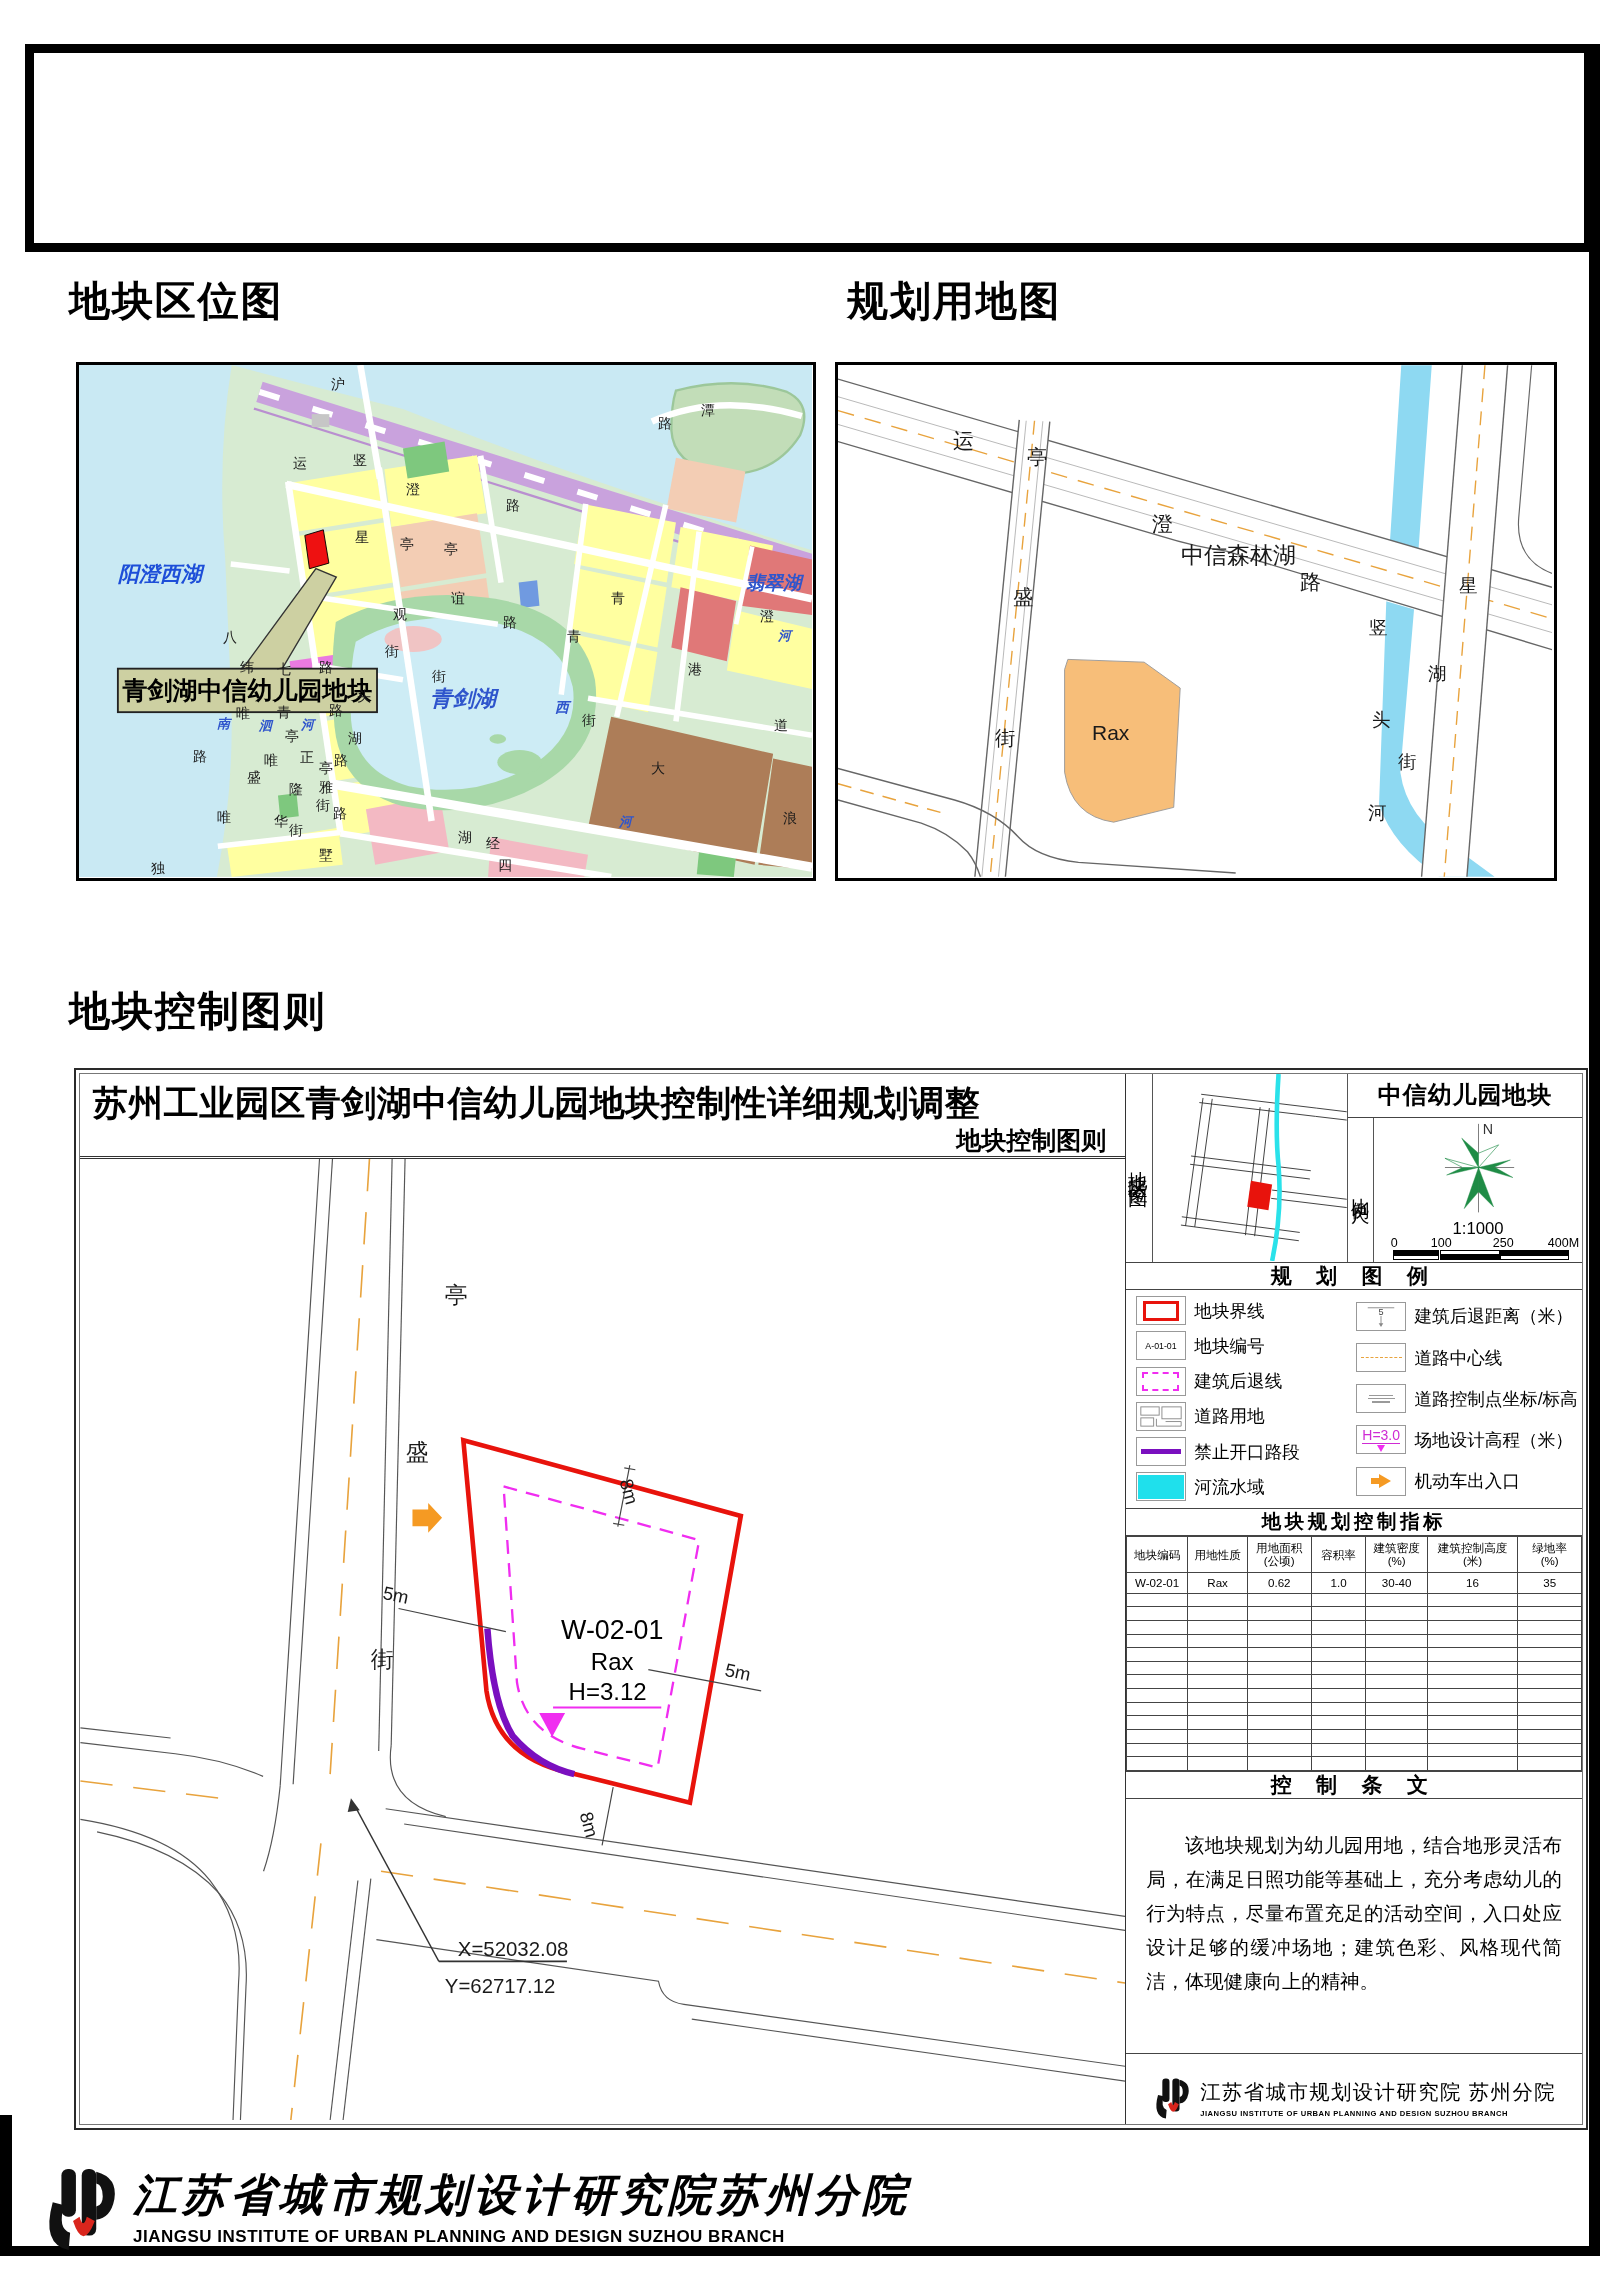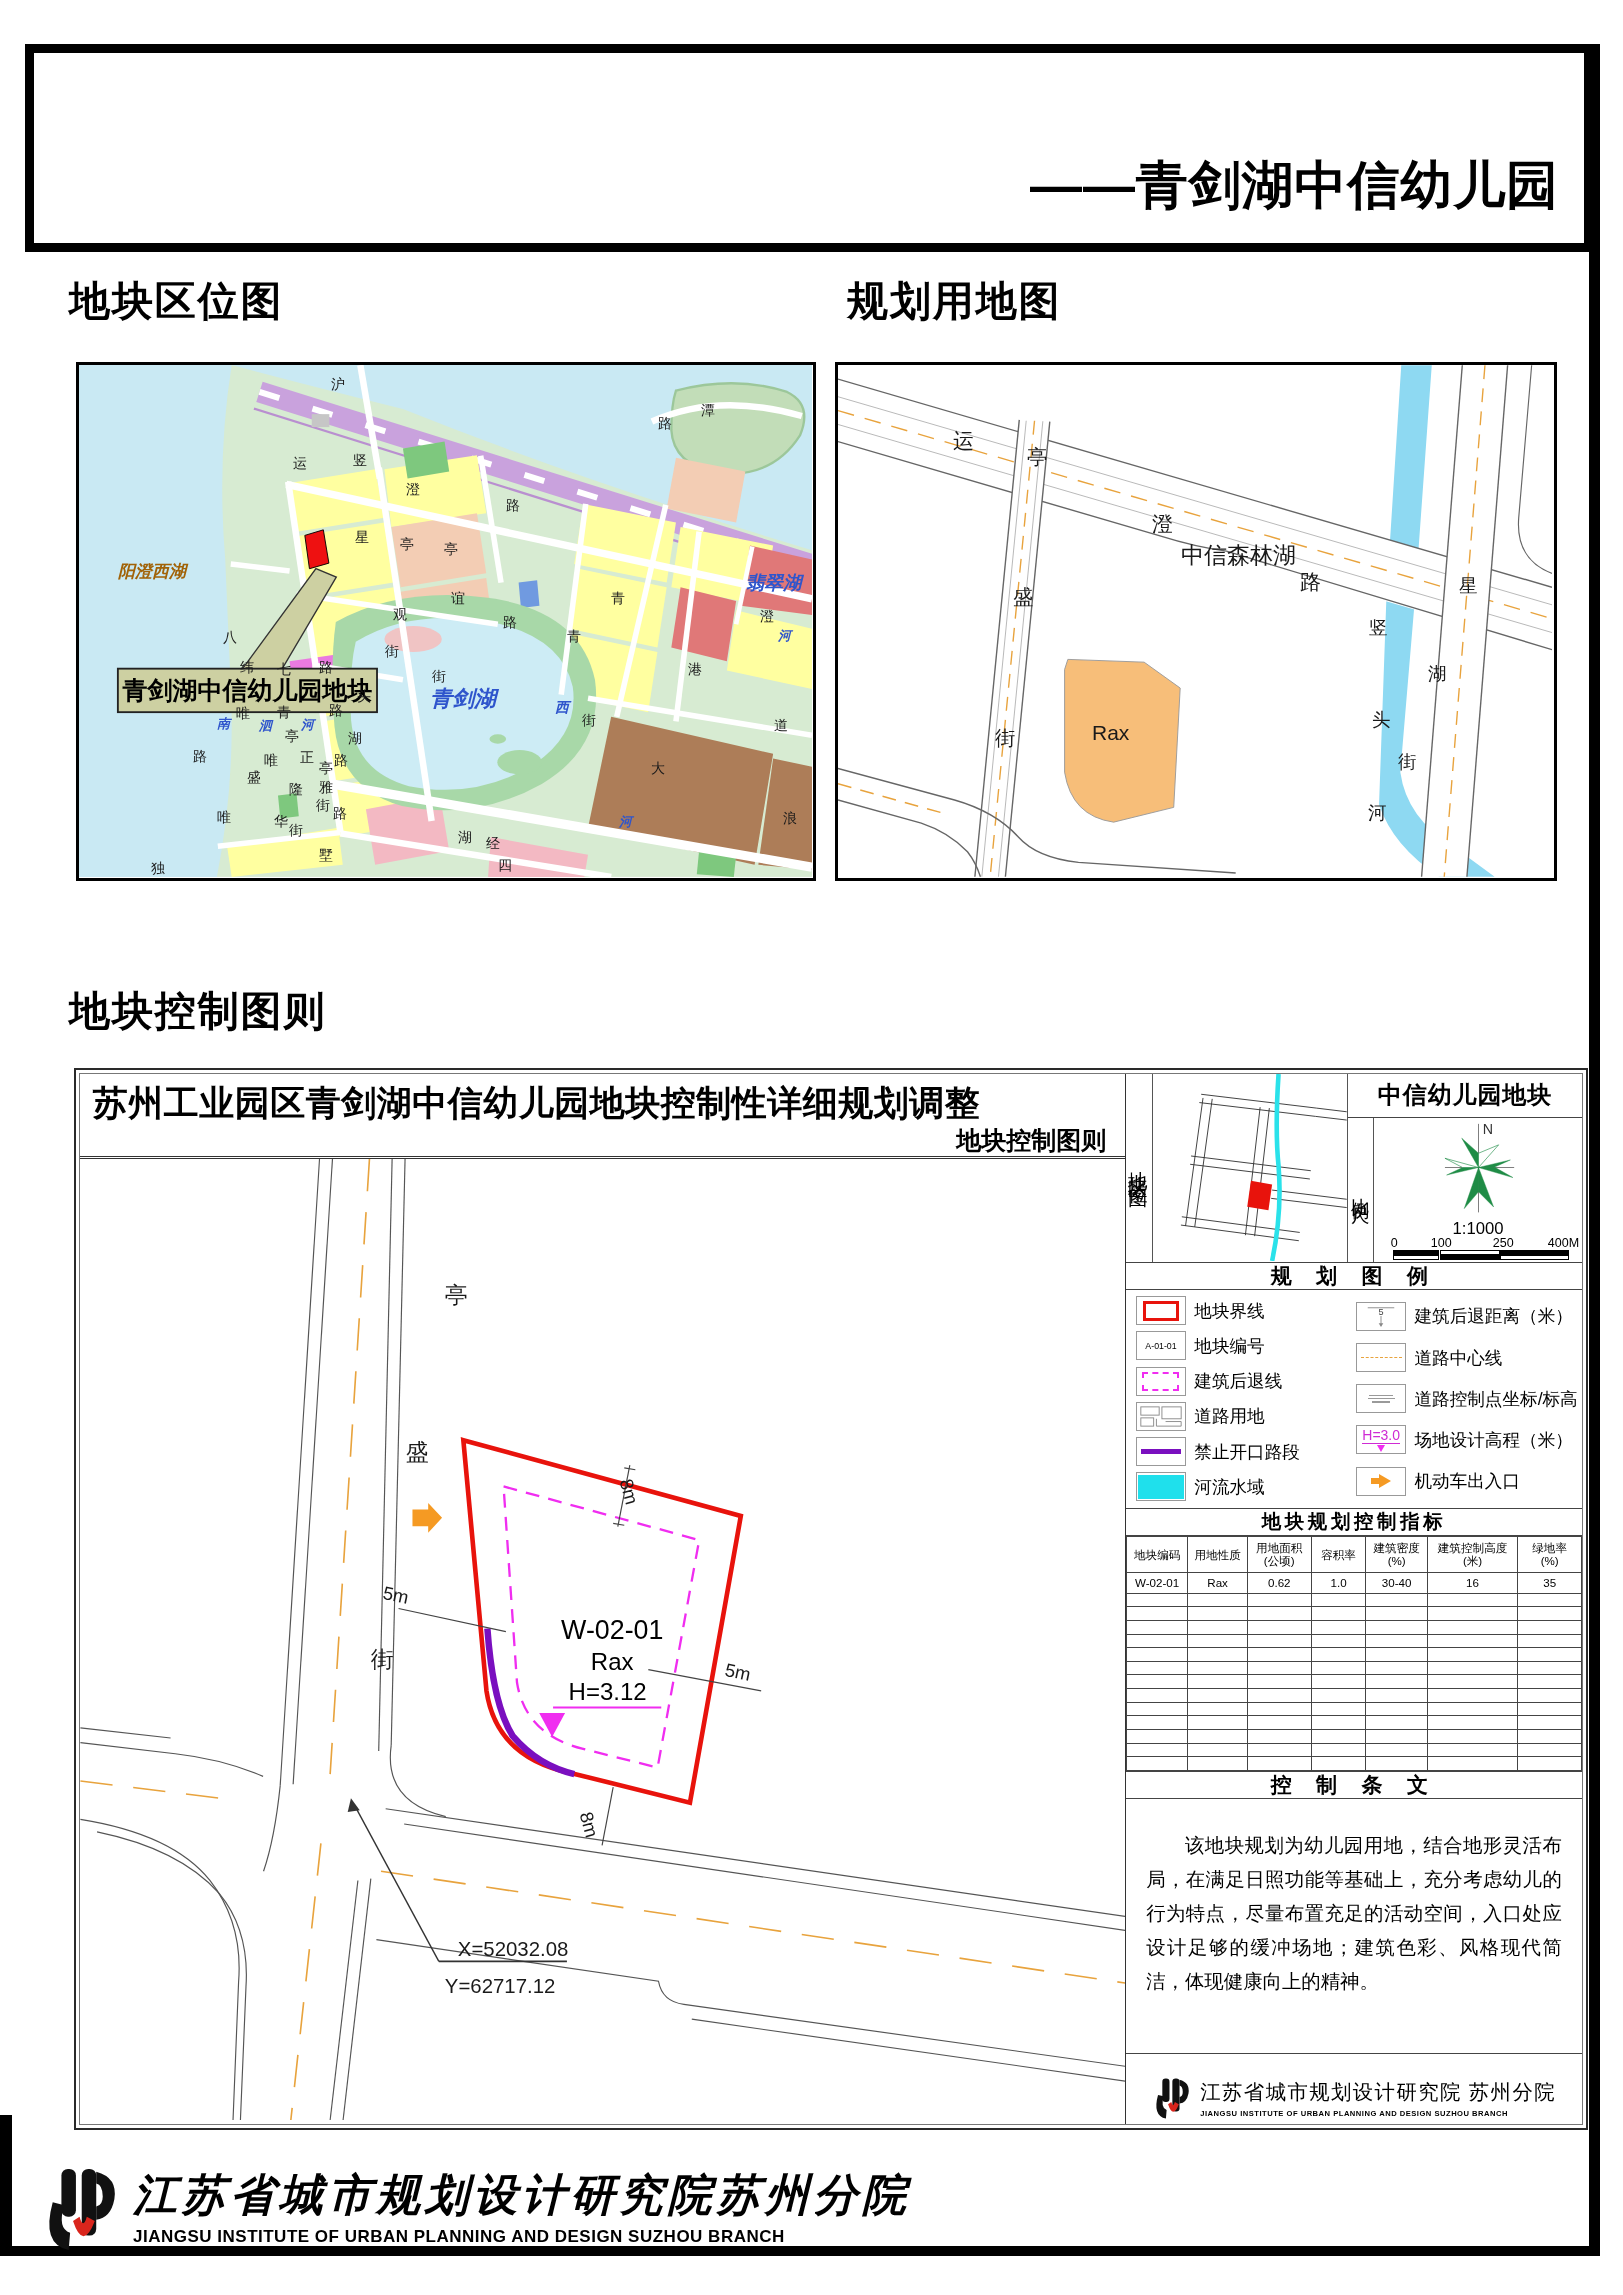--- a/index.html
+++ b/index.html
@@ -83,21 +83,20 @@
 </head>
 <body>
 
 <div id="page">
 
   <div class="blackbar" style="left:1589px;top:44px;width:11px;height:2203px;"></div>
   <div class="blackbar" style="left:0;top:2115px;width:12px;height:139px;"></div>
   <div class="blackbar" style="left:0;top:2246px;width:1600px;height:10.2px;"></div>
 
   <div class="abs" id="title-block">
-    <div id="title-line2">——青剑湖中信幼儿园</div>
   </div>
 
   <div class="abs sec-head" style="left:69px;top:274px;">地块区位图</div>
   <div class="abs sec-head" style="left:847px;top:274px;">规划用地图</div>
   <div class="abs sec-head" style="left:69px;top:984px;">地块控制图则</div>
 
   <div class="abs map-panel" style="left:76px;top:362px;width:740px;height:519px;">
     <svg width="733" height="512" viewBox="0 0 1584 1106">
       <rect width="1584" height="1106" fill="#d7ebd2"></rect>
       <path d="M0,0 L330,0 Q298,200 316,420 L328,700 Q338,900 298,1106 L0,1106 Z" fill="#c9e9f3"></path>
@@ -165,21 +164,21 @@
         <path d="M300,1040 L565,1010" stroke-width="12"></path>
         <path d="M328,430 L455,445" stroke-width="12"></path>
       </g>
 
       <path d="M352,658 L512,440 L556,458 L438,658 Z" fill="#cdd0a2" stroke="#333" stroke-width="3"></path>
       <path d="M488,368 L528,356 L540,428 L498,440 Z" fill="#ee1111" stroke="#000" stroke-width="2"></path>
       <rect x="84" y="656" width="560" height="94" fill="#cdd0a2" stroke="#222" stroke-width="4"></rect>
       <text x="364" y="722" font-size="54" font-weight="bold" text-anchor="middle" fill="#000">青剑湖中信幼儿园地块</text>
     </svg>
     <div class="label-host">
-        <span class="map-label ital" style="left: 39px; top: 198px; font-size: 17px; color: #a16207;">阳澄西湖</span>
+        <span class="map-label ital" style="left: 39px; top: 198px; font-size: 21px; color: #1d4ed8;">阳澄西湖</span>
         <span class="map-label ital" style="left: 351px; top: 323px; font-size: 22px; color: rgb(47, 85, 204);">青剑湖</span>
         <span class="map-label ital" style="left: 667px; top: 209px; font-size: 18.5px; color: rgb(47, 85, 204);">翡翠湖</span>
         <span class="map-label" style="left: 252px; top: 11.6px; font-size: 14px;">沪</span>
         <span class="map-label" style="left: 622px; top: 38px; font-size: 14px;">潭</span>
         <span class="map-label" style="left: 579px; top: 51px; font-size: 14px;">路</span>
         <span class="map-label" style="left: 274px; top: 88px; font-size: 14px;">竖</span>
         <span class="map-label" style="left: 214px; top: 91px; font-size: 14px;">运</span>
         <span class="map-label" style="left: 327px; top: 117px; font-size: 14px;">澄</span>
         <span class="map-label" style="left: 427px; top: 133px; font-size: 14px;">路</span>
         <span class="map-label" style="left: 276px; top: 165px; font-size: 14px;">星</span>

